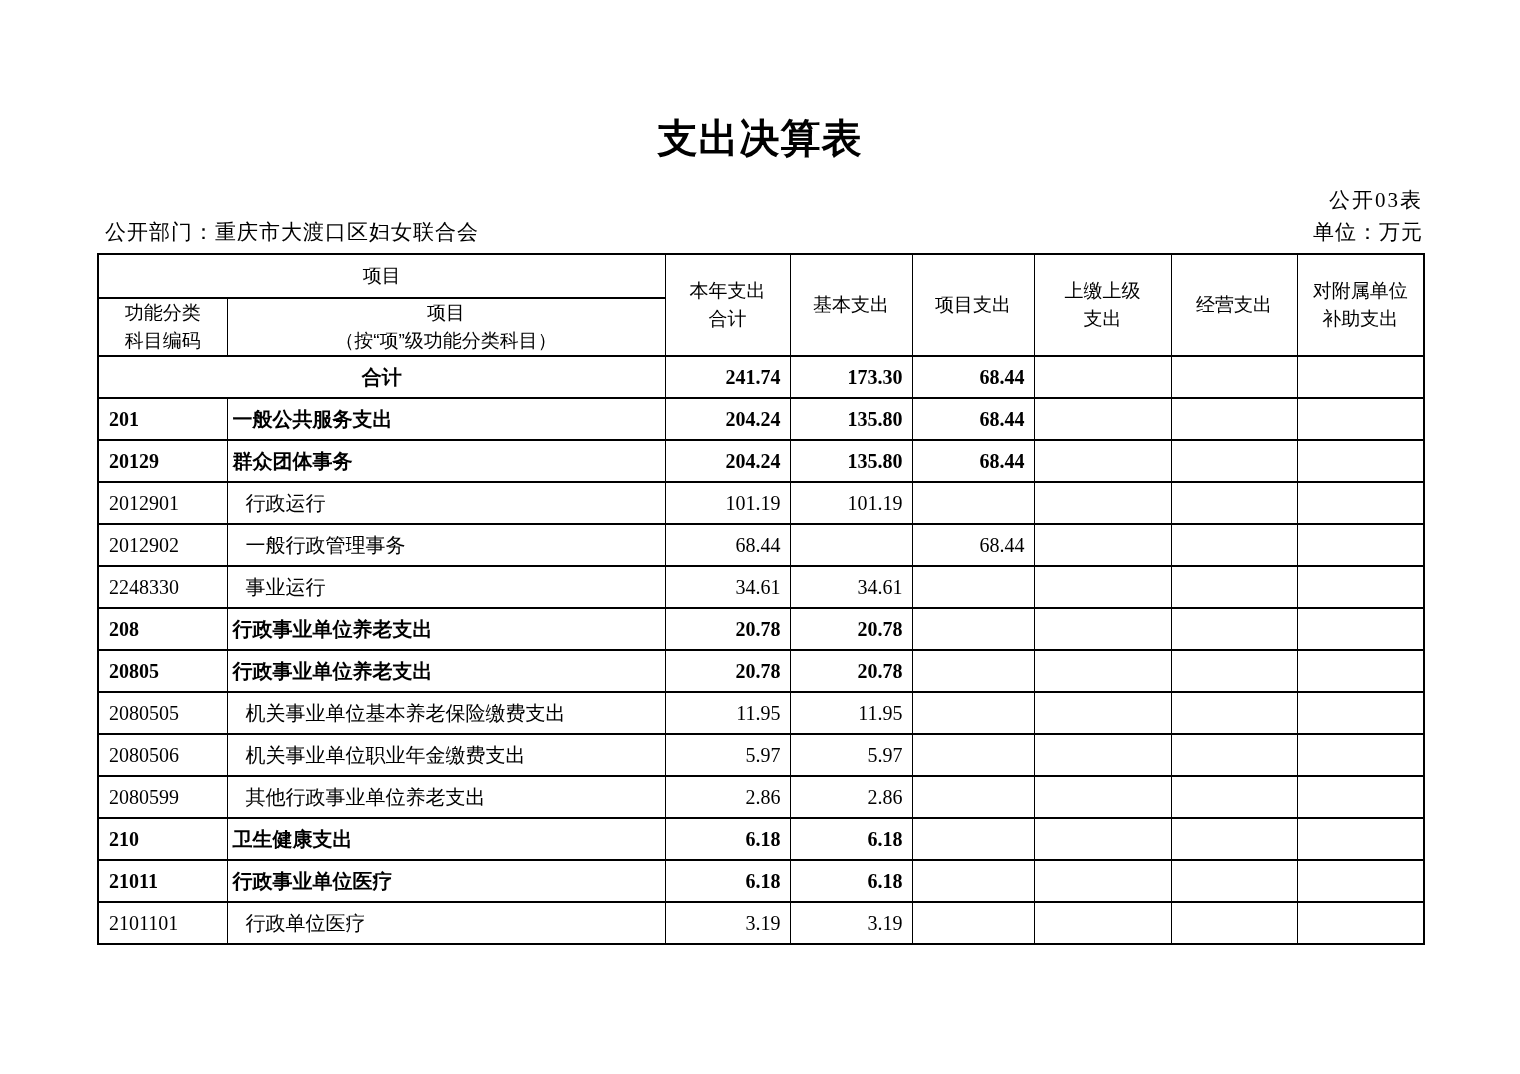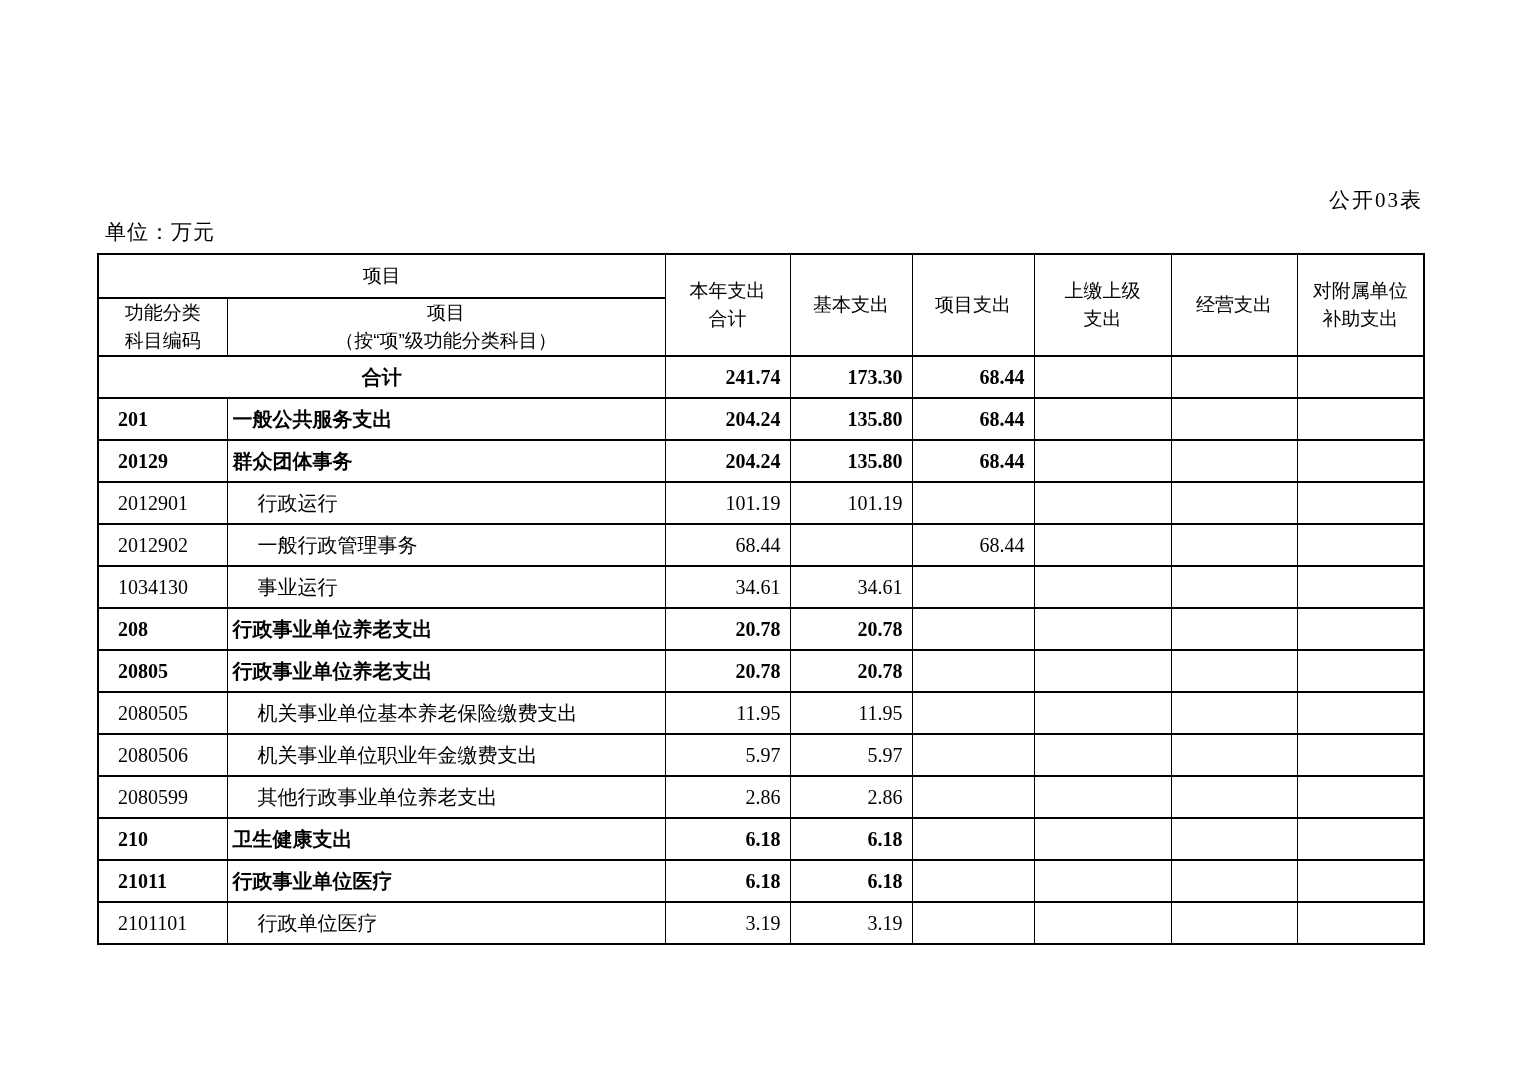--- a/index.html
+++ b/index.html
@@ -74,45 +74,47 @@
   }
   .report-table thead tr.hdr-row-1 { height: 44px; }
   .report-table thead tr.hdr-row-2 { height: 56px; }
   .report-table tbody tr { height: 42px; }
   .report-table tbody td {
     font-family: "Liberation Serif", serif;
     font-size: 20px;
     vertical-align: middle;
     white-space: nowrap;
   }
-  td.cell-code   { text-align: left;  padding-left: 19px; }
-  td.cell-name   { text-align: left;  padding-left: 30px; font-size: 19px; }
+  td.cell-code   { text-align: left;  padding-left: 10px; }
+  td.cell-name   { text-align: left;  padding-left: 18px; font-size: 19px; }
   td.cell-num    { text-align: right; padding-right: 9px; }
   td.cell-name-merged { text-align: center; }
   tr.row-category td, tr.row-total td { font-weight: bold; }
   tr.row-category td.cell-name { padding-left: 5px; }
   .page-number {
     position: absolute;
     top: 958px;
     left: 0;
     width: 100%;
     text-align: center;
     font-family: "Liberation Serif", serif;
     font-size: 17px;
   }
 </style>
 </head>
 <body>
 
 <div class="page">
 
+  <h1 class="title">支出决算表</h1>
 
   <div class="form-code">公开03表</div>
 
   <div class="meta-line">
+    <span>公开部门：重庆市大渡口区妇女联合会</span>
     <span>单位：万元</span>
   </div>
 
   <table class="report-table">
     <colgroup>
       <col style="width:129px">
       <col style="width:438px">
       <col style="width:125px">
       <col style="width:122px">
       <col style="width:122px">
@@ -184,21 +186,21 @@
           <td class="cell-code">2012902</td>
           <td class="cell-name">一般行政管理事务</td>
           <td class="cell-num">68.44</td>
           <td class="cell-num"></td>
           <td class="cell-num">68.44</td>
           <td class="cell-num"></td>
           <td class="cell-num"></td>
           <td class="cell-num"></td>
         </tr>
         <tr class="row-detail">
-          <td class="cell-code">1034130</td>
+          <td class="cell-code">2248330</td>
           <td class="cell-name">事业运行</td>
           <td class="cell-num">34.61</td>
           <td class="cell-num">34.61</td>
           <td class="cell-num"></td>
           <td class="cell-num"></td>
           <td class="cell-num"></td>
           <td class="cell-num"></td>
         </tr>
         <tr class="row-category">
           <td class="cell-code">208</td>

